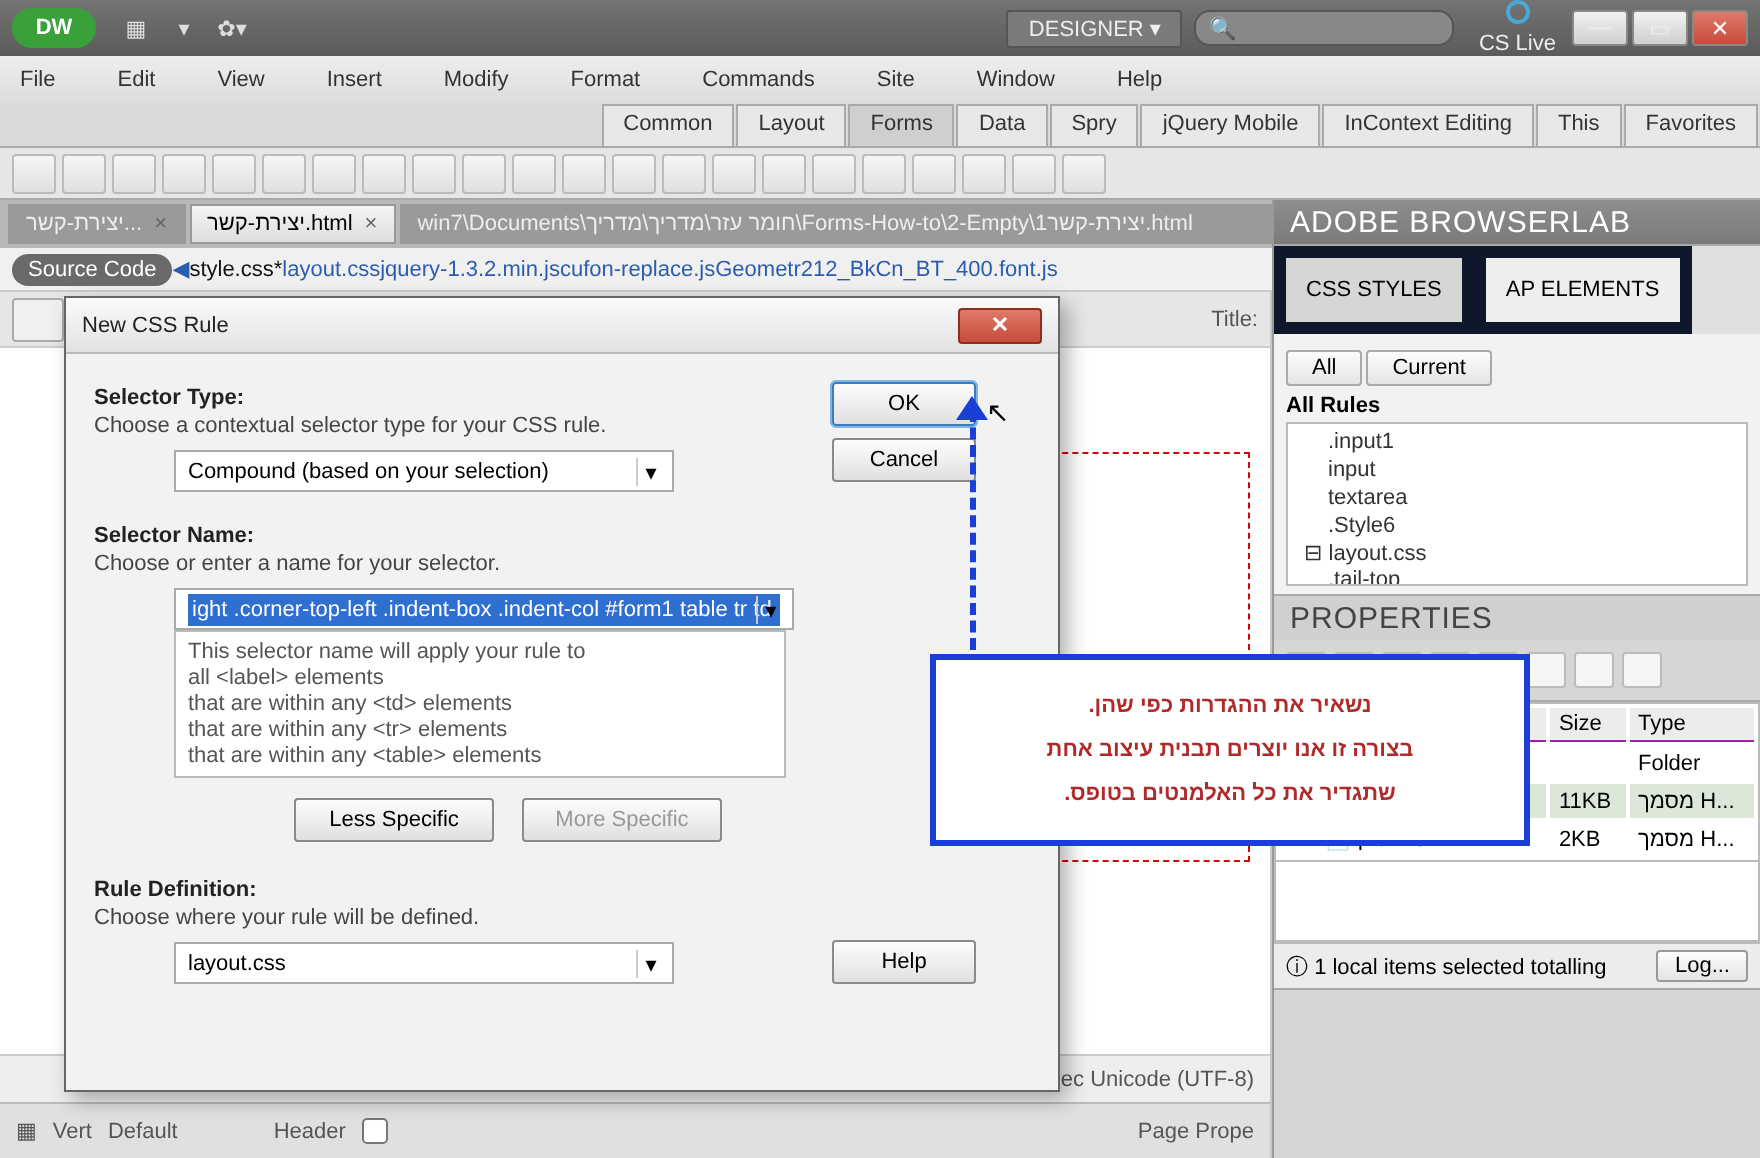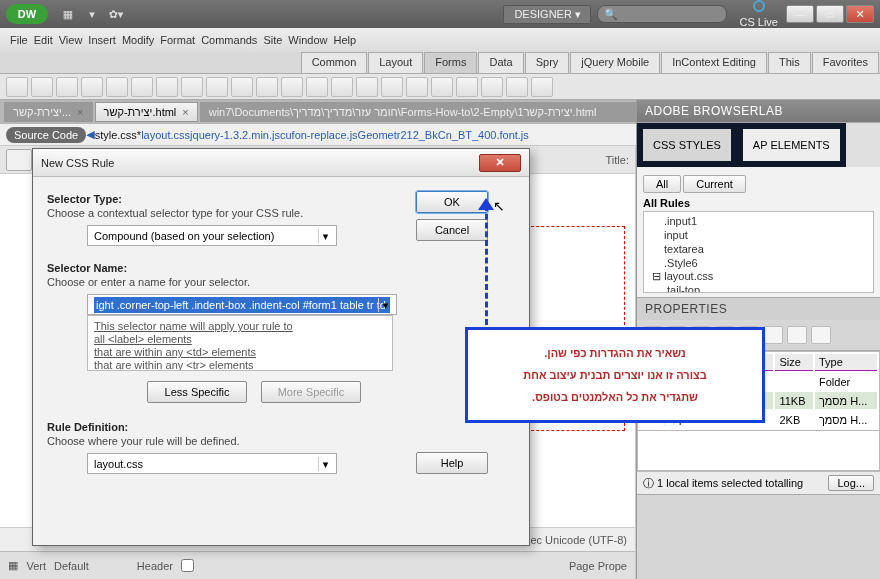--- a/index.html
+++ b/index.html
@@ -12,21 +12,21 @@
 .appbar .spacer { flex: 1; }
 .appbar .designer { background: #7a7a7a; padding: 2px 10px; border: 1px solid #555; border-radius: 2px; margin-right: 6px; }
 .appbar .search { width: 130px; height: 18px; background: #888; border: 1px solid #555; border-radius: 8px; display: flex; align-items: center; padding: 0 6px; margin-right: 12px; }
 .appbar .cslive { display: flex; align-items: center; gap: 4px; margin-right: 8px; flex-direction: column; }
 .appbar .cslive .ring { width: 12px; height: 12px; border: 2px solid #4aa8d8; border-radius: 50%; }
 .winbtns { display: flex; gap: 2px; }
 .winbtn { width: 28px; height: 18px; background: linear-gradient(#f2f2f2,#d0d0d0); border: 1px solid #888; border-radius: 2px; display: flex; align-items: center; justify-content: center; }
 .winbtn.close { background: linear-gradient(#e07a6a,#c74b3a); color: #fff; }
 
 
-.menubar { height: 24px; background: linear-gradient(#eeeeee,#dcdcdc); display: flex; align-items: center; padding: 0 10px; gap: 6px; color: #333; }
+.menubar { height: 24px; background: linear-gradient(#eeeeee,#dcdcdc); display: flex; align-items: center; padding: 0 10px; gap: 31px; color: #333; }
 .menubar span { cursor: pointer; }
 
 
 .inserttabs { height: 22px; background: #d9d9d9; display: flex; border-bottom: 1px solid #aaa; padding-left: 6px; justify-content: flex-end; }
 .inserttab { padding: 3px 10px; border: 1px solid #aaa; border-bottom: none; background: #e8e8e8; margin-right: 1px; font-size: 11px; color: #333; }
 .inserttab.active { background: #cfcfcf; }
 
 
 .toolicons { height: 26px; background: #e6e6e6; border-bottom: 1px solid #aaa; display: flex; align-items: center; padding: 0 6px; gap: 3px; }
 .toolicons .tico { width: 22px; height: 20px; border: 1px solid #bbb; background: linear-gradient(#f5f5f5,#e0e0e0); border-radius: 2px; }
@@ -48,21 +48,21 @@
 .docviewbar { height: 28px; background: #e6e6e6; border-bottom: 1px solid #ccc; display: flex; align-items: center; padding: 0 6px; gap: 6px; }
 .docviewbar .vbtn { width: 26px; height: 22px; border: 1px solid #aaa; background: #f0f0f0; border-radius: 2px; }
 .docviewbar .title-label { margin-left: auto; color: #555; }
 .redbox { position: absolute; left: 420px; top: 80px; width: 205px; height: 205px; border: 1px dashed #d00; background: #fff; }
 .statusrow { position: absolute; bottom: 28px; left: 0; width: 635px; height: 24px; background: #eee; border-top: 1px solid #ccc; display: flex; align-items: center; justify-content: flex-end; padding-right: 8px; color: #555; gap: 10px; }
 .propsrow { position: absolute; bottom: 0; left: 0; width: 635px; height: 28px; background: #e0e0e0; border-top: 1px solid #bbb; display: flex; align-items: center; padding: 0 8px; gap: 8px; color: #555; }
 
 
 .rightpanels { position: absolute; left: 636px; top: 100px; width: 244px; height: 479px; background: #d6d6d6; border-left: 1px solid #999; }
 .panel { border-bottom: 1px solid #aaa; }
-.panel-header { height: 22px; background: linear-gradient(#8e8e8e,#7a7a7a); color: #fff; display: flex; align-items: center; padding: 0 8px; font-size: 12px; letter-spacing: 0.5px; text-transform: uppercase; }
+.panel-header { height: 22px; background: linear-gradient(#8e8e8e,#7a7a7a); color: #fff; display: flex; align-items: center; padding: 0 8px; font-size: 15px; letter-spacing: 0.5px; text-transform: uppercase; }
 .panel-header.light { background: #d0d0d0; color: #444; }
 .panel-body { background: #f2f2f2; padding: 4px 6px; }
 .subtabs { display: flex; background: #e0e0e0; }
 .subtab { padding: 10px 10px; border: 6px solid #0f172a; background: #eee; font-size: 11px; }
 .subtab.active { background: #d6d6d6; }
 .allcur { display: flex; gap: 2px; margin: 4px 0; }
 .allcur .btn { padding: 2px 12px; border: 1px solid #aaa; background: linear-gradient(#fdfdfd,#e4e4e4); border-radius: 2px; font-size: 11px; }
 .rules-tree { background: #fff; border: 1px solid #bbb; height: 82px; overflow: auto; font-size: 11px; color: #333; padding: 2px 4px; }
 .rules-tree .node { padding-left: 16px; line-height: 14px; }
 .rules-tree .root { padding-left: 4px; }
@@ -84,21 +84,21 @@
 .dialog .leftcol { width: 360px; }
 .dialog .rightcol { width: 90px; display: flex; flex-direction: column; align-items: center; gap: 6px; padding-top: 4px; }
 .dlg-btn { width: 72px; height: 22px; border: 1px solid #8a8a8a; background: linear-gradient(#fdfdfd,#e0e0e0); border-radius: 2px; display: flex; align-items: center; justify-content: center; }
 .dlg-btn.ok { border: 1px solid #3b7bbf; outline: 1px solid #7cb4e8; }
 .section-label { font-weight: bold; color: #222; margin-top: 6px; }
 .section-hint { color: #444; margin: 2px 0 6px 0; }
 .combo { width: 250px; height: 21px; border: 1px solid #aaa; background: #fff; display: flex; align-items: center; padding: 0 6px; margin-left: 40px; position: relative; }
 .combo .caret { position: absolute; right: 4px; top: 3px; width: 14px; height: 14px; border-left: 1px solid #ccc; display: flex; align-items: center; justify-content: center; }
 .selname-combo { width: 310px; margin-left: 40px; }
 .selname-combo input { width: 100%; border: none; outline: none; background: #2f6fcf; color: #fff; padding: 2px; font-size: 11px; }
-.explain { width: 306px; height: 56px; border: 1px solid #bbb; background: #fff; margin-left: 40px; padding: 4px 6px; color: #555; font-size: 11px; line-height: 13px; overflow: auto; text-decoration: underline; }
+.explain { width: 306px; height: 74px; border: 1px solid #bbb; background: #fff; margin-left: 40px; padding: 4px 6px; color: #555; font-size: 11px; line-height: 13px; overflow: auto; }
 .spec-btns { display: flex; gap: 14px; margin-left: 100px; margin-top: 10px; }
 .spec-btns .dlg-btn { width: 100px; }
 .spec-btns .dlg-btn.disabled { color: #999; }
 
 
 .annotation { position: absolute; left: 465px; top: 327px; width: 300px; background: #fff; border: 3px solid #1a3fd6; padding: 12px 14px; color: #b02a2a; font-weight: bold; font-size: 15px; text-align: center; direction: rtl; line-height: 22px; }
 .arrow { position: absolute; left: 485px; top: 205px; width: 0; height: 120px; border-left: 3px dashed #1a3fd6; }
 .arrowhead { position: absolute; left: 478px; top: 198px; width: 0; height: 0; border-left: 8px solid transparent; border-right: 8px solid transparent; border-bottom: 12px solid #1a3fd6; }
 .cursor-img { position: absolute; left: 493px; top: 198px; font-size: 14px; color: #000; pointer-events: none; }
 </style>

